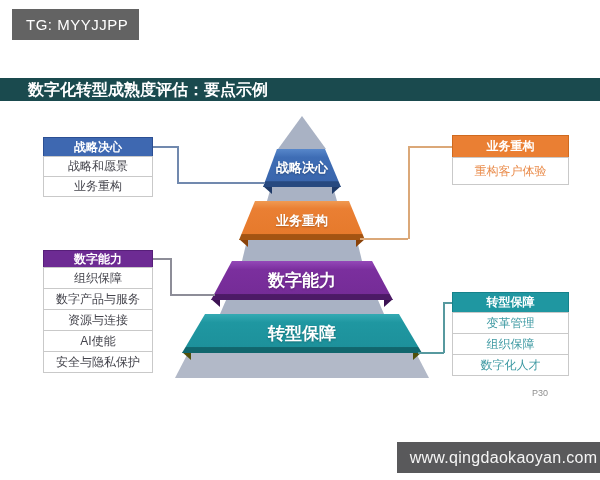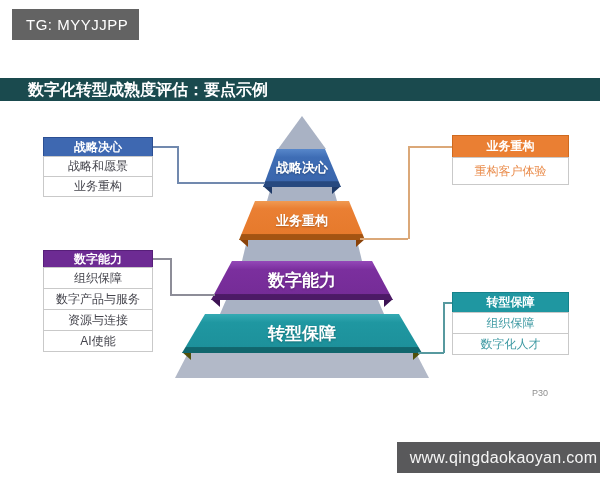--- a/index.html
+++ b/index.html
@@ -139,29 +139,31 @@
     <div class="panel-item">战略和愿景</div>
     <div class="panel-item">业务重构</div>
   </div>
 
   <div class="panel p-lb">
     <div class="panel-header">数字能力</div>
     <div class="panel-item">组织保障</div>
     <div class="panel-item">数字产品与服务</div>
     <div class="panel-item">资源与连接</div>
     <div class="panel-item">AI使能</div>
+    <div class="panel-item">安全与隐私保护</div>
   </div>
 
   <div class="panel p-rt">
     <div class="panel-header">业务重构</div>
     <div class="panel-item">重构客户体验</div>
   </div>
 
   <div class="panel p-rb">
     <div class="panel-header">转型保障</div>
+    <div class="panel-item">变革管理</div>
     <div class="panel-item">组织保障</div>
     <div class="panel-item">数字化人才</div>
   </div>
 
   <div class="page-num">P30</div>
   <div class="bottom-bar">www.qingdaokaoyan.com</div>
 
 </div>
 
 </body></html>

